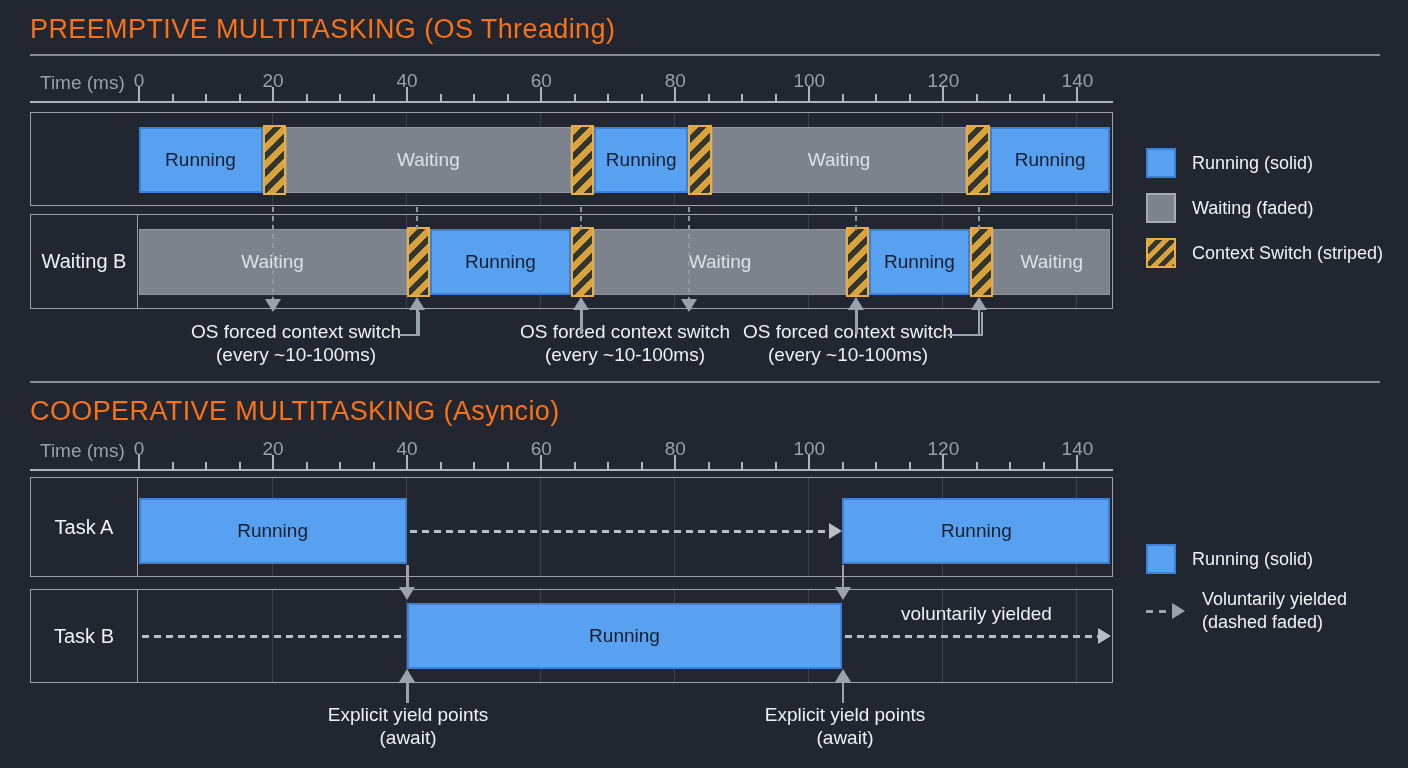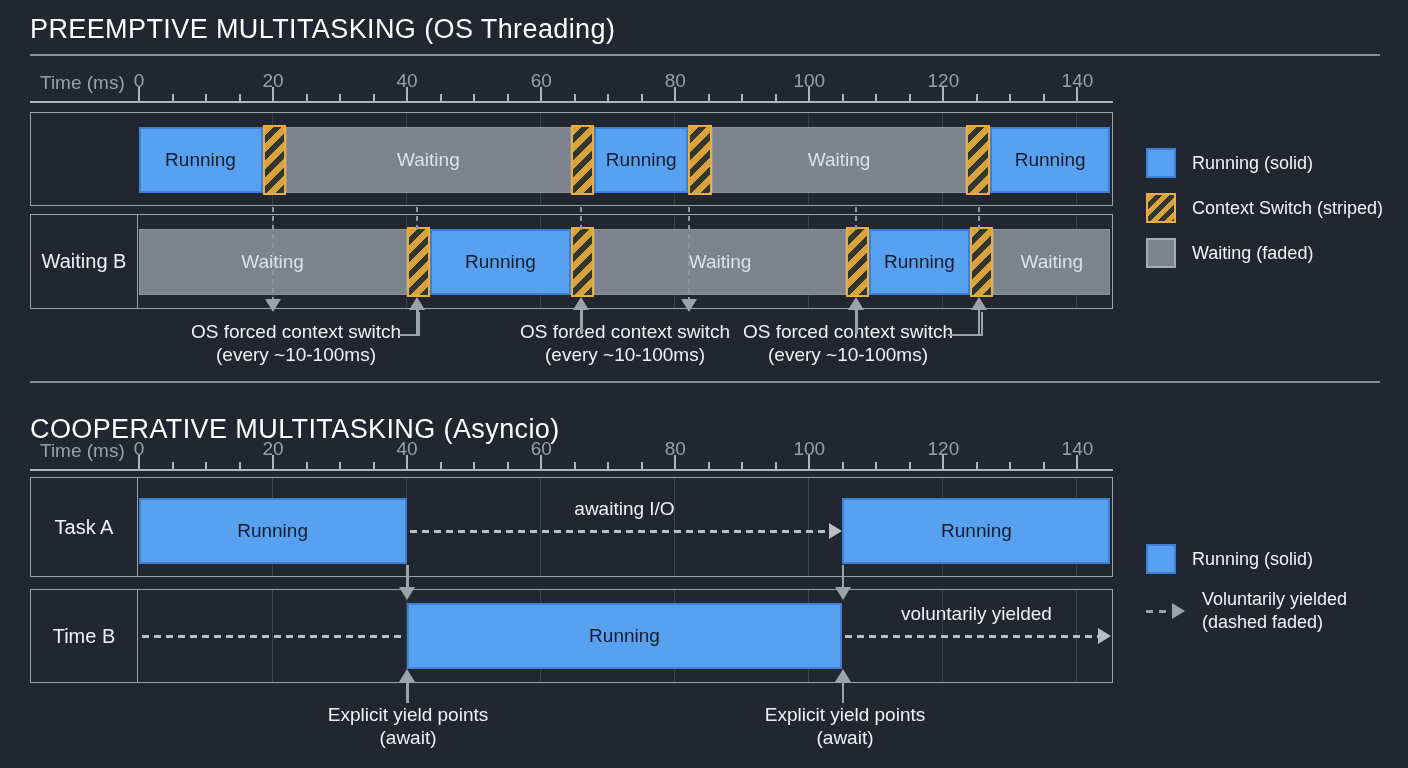--- a/index.html
+++ b/index.html
@@ -1,18 +1,18 @@
 <!DOCTYPE html>
 <html><head>
 <meta charset="utf-8">
 <style>
   html,body{margin:0;padding:0;background:#212631;}
   .canvas{position:relative;width:1408px;height:768px;background:#212631;overflow:hidden;
           font-family:"Liberation Sans",sans-serif;}
-  .title{position:absolute;font-size:27px;font-weight:500;color:#ffffff;letter-spacing:.4px;white-space:nowrap;}
+  .title{position:absolute;font-size:27px;font-weight:500;color:#f97316;letter-spacing:.4px;white-space:nowrap;}
   .hrule{position:absolute;height:2px;background:#878d97;}
   .axis-label{position:absolute;font-size:19px;color:#99a0ab;white-space:nowrap;}
   .tick-label{position:absolute;font-size:19px;color:#99a0ab;text-align:center;}
   .tick{position:absolute;width:2px;background:#aeb4bd;}
   .tick.major{height:14px;}
   .tick.minor{height:7px;}
   .baseline{position:absolute;height:2px;background:#aeb4bd;}
   .trow{position:absolute;border:1.5px solid #9aa2ad;box-sizing:border-box;}
   .row-label{position:absolute;left:0;top:0;bottom:0;width:106px;border-right:1.5px solid #9aa2ad;
              display:flex;align-items:center;justify-content:center;color:#eef1f5;font-size:20px;}
@@ -69,32 +69,32 @@
   </div>
   <div class="elbow" style="left:399px;top:312px;width:19px;height:22px"></div>
   <div class="elbow" style="left:948px;top:312px;width:33px;height:22px"></div>
 
   <div class="legend" style="left:1146px;top:147px">
     <div class="lg-item">
       <span class="sw running"></span>
       <span class="lg-label">Running (solid)</span>
     </div>
     <div class="lg-item">
+      <span class="sw waiting"></span>
+      <span class="lg-label">Waiting (faded)</span>
+    </div>
+    <div class="lg-item">
       <span class="sw switch"></span>
       <span class="lg-label">Context Switch (striped)</span>
     </div>
-    <div class="lg-item">
-      <span class="sw waiting"></span>
-      <span class="lg-label">Waiting (faded)</span>
-    </div>
   </div>
 
   <div class="hrule" style="left:30px;top:381px;width:1350px"></div>
 
-  <div class="title" style="left:30px;top:414px">COOPERATIVE MULTITASKING (Asyncio)</div>
+  <div class="title" style="left:30px;top:396px">COOPERATIVE MULTITASKING (Asyncio)</div>
   <div class="axis-label" style="left:40px;top:440px">Time (ms)</div>
 
   <div class="ann" style="left:408px;top:703px">
     <div>Explicit yield points</div>
     <div>(await)</div>
   </div>
   <div class="ann" style="left:845px;top:703px">
     <div>Explicit yield points</div>
     <div>(await)</div>
   </div>
@@ -260,28 +260,27 @@
         <div class="grid" style="left: 401.207px;"></div>
         <div class="grid" style="left: 535.276px;"></div>
         <div class="grid" style="left: 669.345px;"></div>
         <div class="grid" style="left: 803.414px;"></div>
         <div class="grid" style="left: 937.483px;"></div>
         <div class="seg running" style="left: 0px; width: 268.138px; top: 20px; height: 66px;">
           <span>Running</span>
         </div>
         <div class="dashline" style="left: 271.138px; top: 51.5px; width: 420.724px;"></div>
         <div class="tri-right" style="left: 690.862px; top: 45px;"></div>
-        <div class="yield-label" style="left: 336px; top: 20px; width: 300px;">awaiting I/O</div>
         <div class="seg running" style="left: 703.862px; width: 268.138px; top: 20px; height: 66px;">
           <span>Running</span>
         </div>
       </div>
     </div>
     <div class="trow" style="left: 30px; top: 589px; width: 1083px; height: 94px;">
-      <div class="row-label">Time B</div>
+      <div class="row-label">Task B</div>
       <div class="row-plot">
         <div class="grid" style="left: 133.069px;"></div>
         <div class="grid" style="left: 267.138px;"></div>
         <div class="grid" style="left: 401.207px;"></div>
         <div class="grid" style="left: 535.276px;"></div>
         <div class="grid" style="left: 669.345px;"></div>
         <div class="grid" style="left: 803.414px;"></div>
         <div class="grid" style="left: 937.483px;"></div>
         <div class="dashline" style="left: 3px; top: 44.5px; width: 262.138px;"></div>
         <div class="seg running" style="left: 268.138px; width: 435.724px; top: 13px; height: 66px;">

